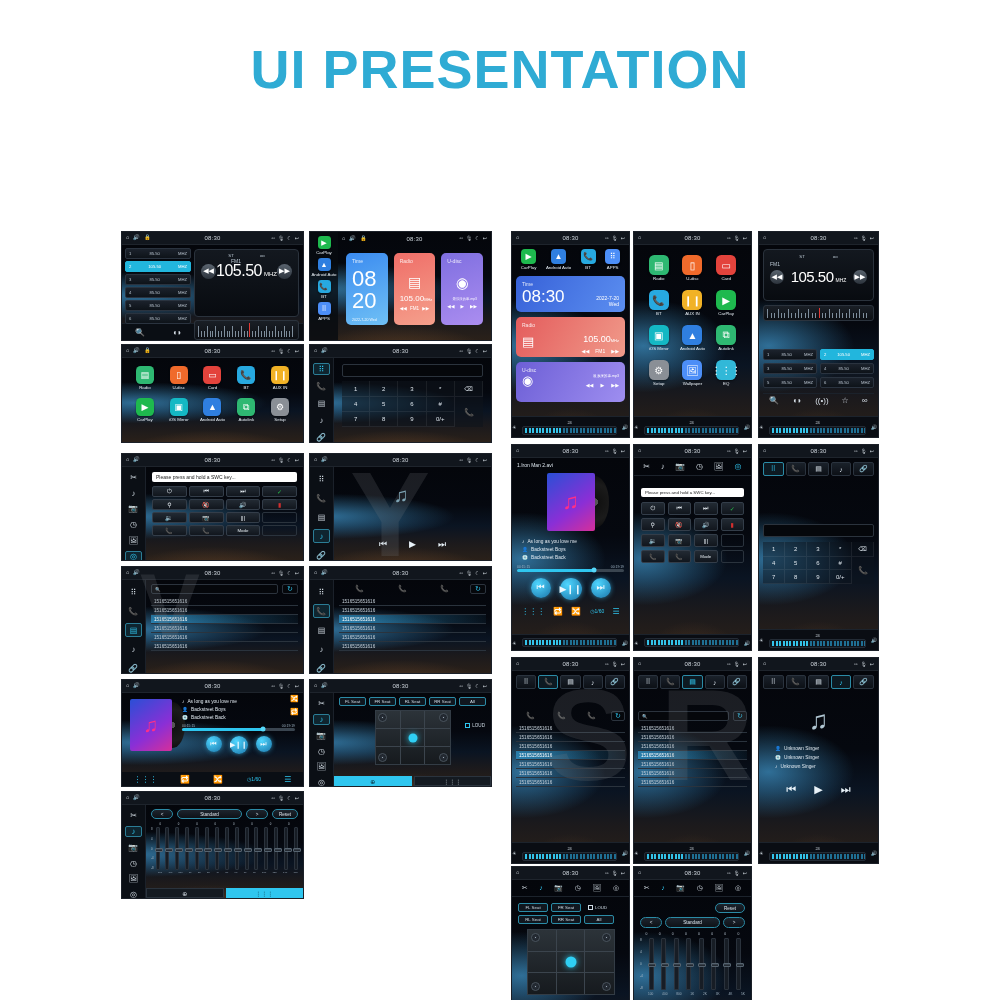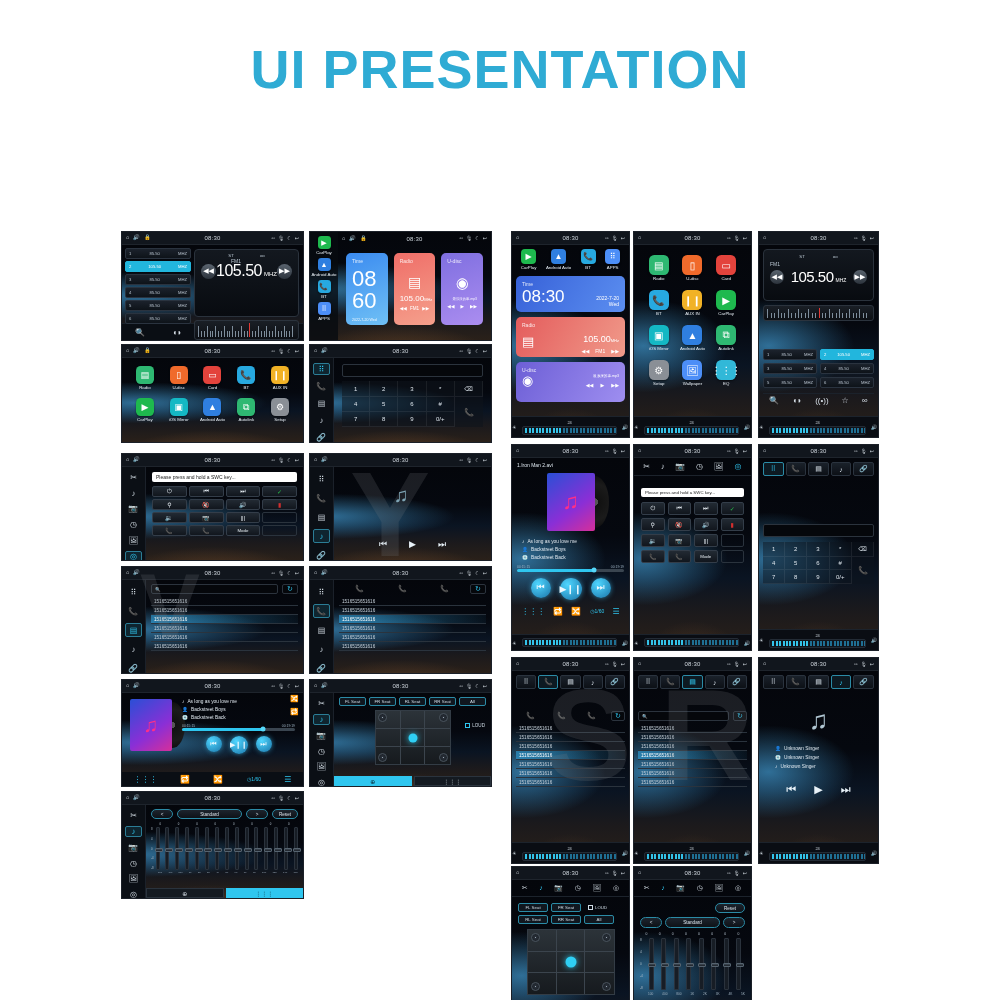--- a/index.html
+++ b/index.html
@@ -372,21 +372,21 @@
                 <span class="ico">▫▫</span>
                 <span class="ico">🎙</span>
                 <span class="ico">☾</span>
                 <span class="ico">↩</span>
               </span>
           </div>
           <div style="display:flex;gap:6px;padding:8px 8px;">
             <div class="card" style="flex:1;height:72px;background:linear-gradient(160deg,#3b8bf0,#6fc0f5);">
               <div class="card-title">Time</div>
               <div class="card-time" style="margin-top:4px;">08</div>
-              <div class="card-time">60</div>
+              <div class="card-time">20</div>
               <div style="font-size:3.6px;margin-top:6px;opacity:.9;">2022-7-20  Wed</div>
             </div>
             <div class="card" style="flex:1;height:72px;background:linear-gradient(160deg,#ef6e68,#f5a08c);">
               <div class="card-title">Radio</div>
               <div style="text-align:center;margin-top:10px;font-size:14px;">▤</div>
               <div style="font-size:8px;margin-top:4px;"><span>105.00</span><span style="font-size:4px;">MHz</span></div>
               <div style="display:flex;justify-content:space-between;font-size:4.6px;margin-top:3px;">
                 <span>◀◀</span>
                 <span>FM1</span>
                 <span>▶▶</span>

